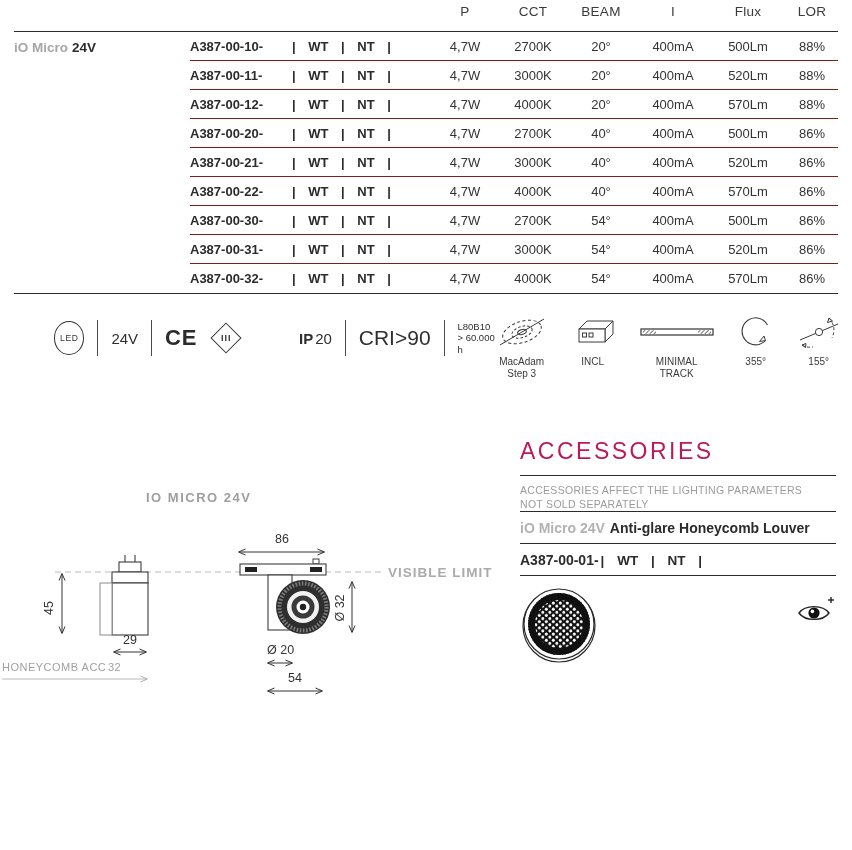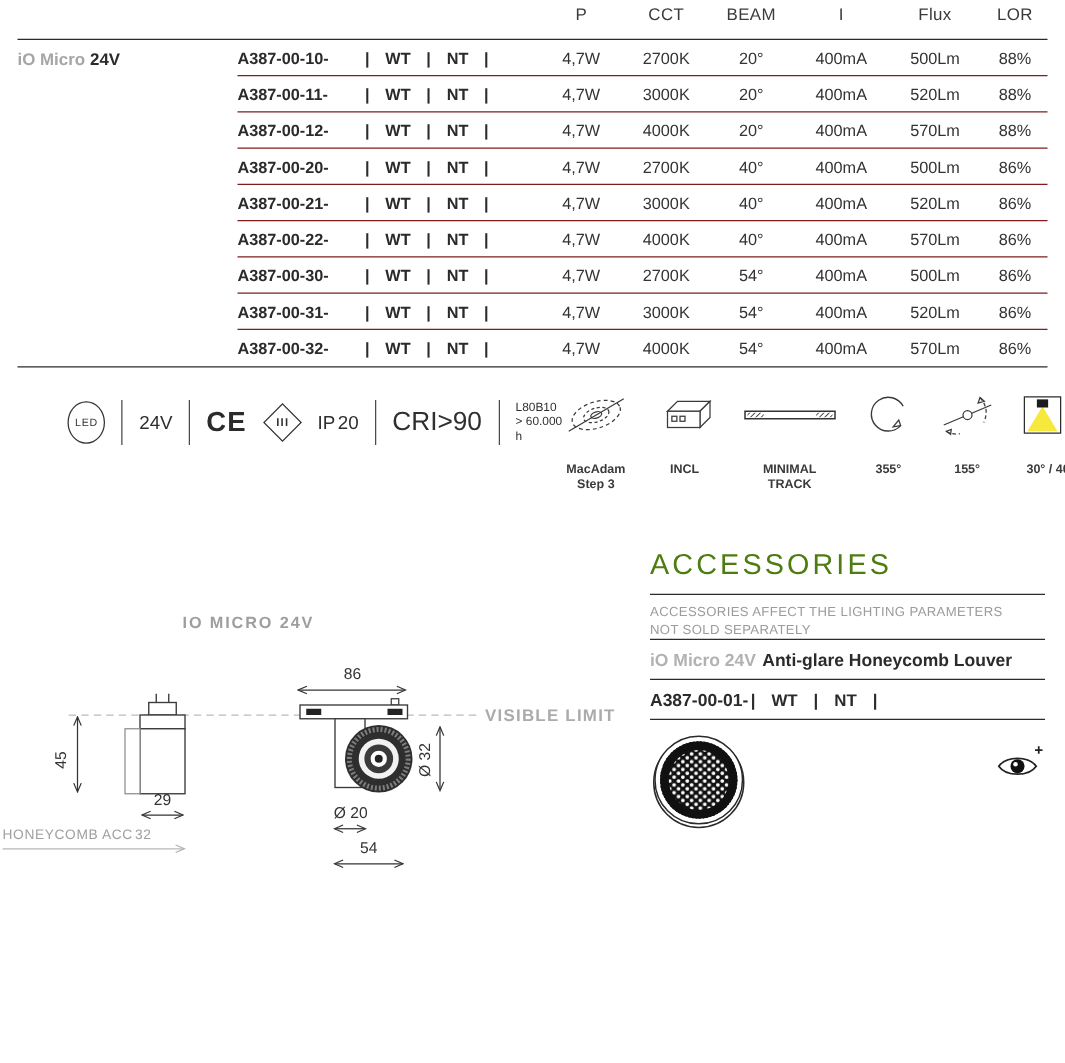--- a/index.html
+++ b/index.html
@@ -33,43 +33,43 @@
   .led-circle { width:34px; height:34px; border:1.6px solid #333; border-radius:50%;
                 display:flex; align-items:center; justify-content:center;
                 font-size:8.5px; letter-spacing:.6px; color:#333;margin-left:38px; }
   .v24 { font-size:15px; color:#2f2f2f; font-weight:500; }
   .ce { font-size:22px; font-weight:700; color:#2b2b2b; letter-spacing:1px; margin-right:14px; }
   .diamond-wrap { width:32px; height:32px; display:flex; align-items:center; justify-content:center; margin-right:14px; }
   .diamond { width:22px; height:22px; border:1.4px solid #333; transform:rotate(45deg);
              display:flex; align-items:center; justify-content:center; }
   .diamond span { transform:rotate(-45deg); font-size:9px; font-weight:700; color:#333; letter-spacing:1px; }
   .ip { font-size:15px; color:#2f2f2f; }
-  .ip b { font-weight:400; margin-right:2px; }
+  .ip b { font-weight:700; margin-right:2px;margin-left:45px; }
   .cri { font-size:21px; color:#2f2f2f; font-weight:500; }
   .life { font-size:9.5px; line-height:11.5px; color:#2f2f2f; }
   .life .l1 { font-weight:400; }
 
   .right-group { margin-left:auto; display:flex; gap:24px; }
   .ric { display:flex; flex-direction:column; align-items:center; }
   .ric .art { height:36px; display:flex; align-items:center; justify-content:center; }
-  .ric .lbl { margin-top:20px; font-size:10px; font-weight:700; color:#3a3a3a; text-align:center; line-height:12px; }
+  .ric .lbl { margin-top:6px; font-size:10px; font-weight:400; color:#3a3a3a; text-align:center; line-height:12px; }
   .beam-pair { display:flex; gap:7px; }
   .beam-box { width:30px; height:30px; border:1.3px solid #2c2c2c; position:relative; background:#fff; overflow:hidden; }
   .beam-box svg { position:absolute; inset:0; }
 
   
   .drawing { position:absolute; left:0; top:428px; }
   .dwg-title { font:700 13px "Liberation Sans",sans-serif; fill:#9e9e9e; letter-spacing:1.5px; }
   .vl-text { font:700 13.5px "Liberation Sans",sans-serif; fill:#ababab; letter-spacing:1px; }
   .dim-t { font:400 12.5px "Liberation Sans",sans-serif; fill:#333; }
   .gray-t { font:400 11px "Liberation Sans",sans-serif; fill:#a0a0a0; letter-spacing:.5px; }
 
   
   .accessories { position:absolute; left:520px; width:316px; top:438px; }
-  .acc-heading { font-size:23px; font-weight:400; color:#4d7c0f; letter-spacing:2.5px; margin-bottom:10px; }
+  .acc-heading { font-size:23px; font-weight:400; color:#be185d; letter-spacing:2.5px; margin-bottom:10px; }
   .acc-rule { border:none; border-top:1px solid #2b2b2b; height:0; }
   .acc-rule.strong { border-top-width:1.5px; }
   .acc-note { margin-top:7px; font-size:10.5px; line-height:14px; color:#9b9b9b; letter-spacing:.3px; }
   .acc-item { margin-top:0; }
   .acc-item.first { margin-top:42px; }
   .acc-title { padding:8px 0 7px; font-size:14px; font-weight:700; color:#2b2b2b; }
   .acc-title .fam { color:#b2b2b2; margin-right:5px; }
   .acc-code { padding:8px 0 7px; font-size:14px; font-weight:700; color:#2b2b2b; display:flex; align-items:center; }
   .acc-code .variants { font-size:13.5px; }
   .acc-art { padding:10px 0 6px; min-height:78px; display:flex; align-items:flex-start; justify-content:space-between; }

